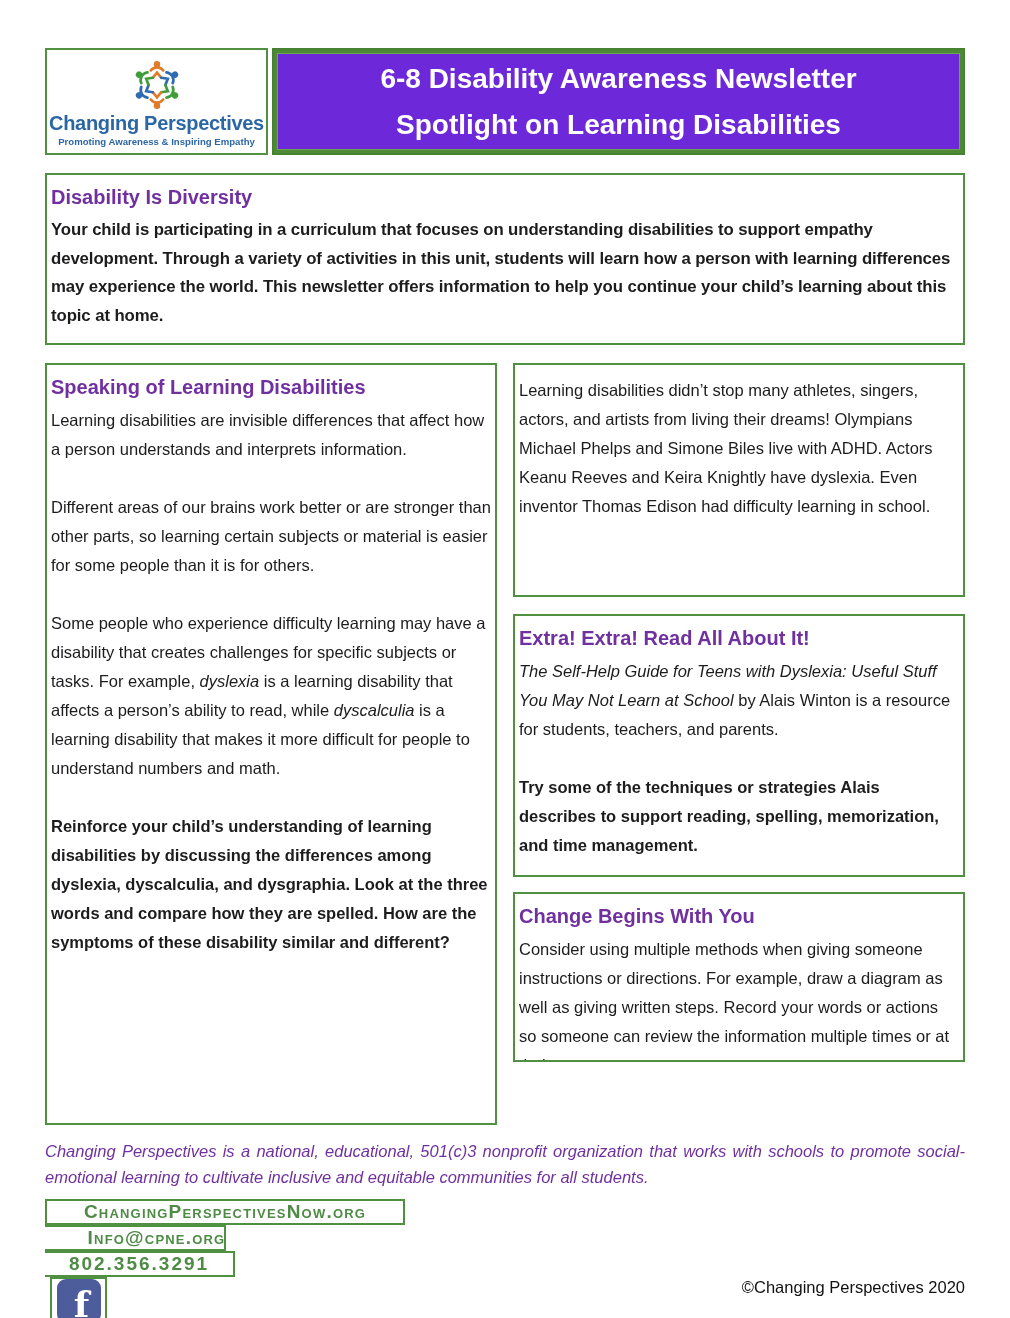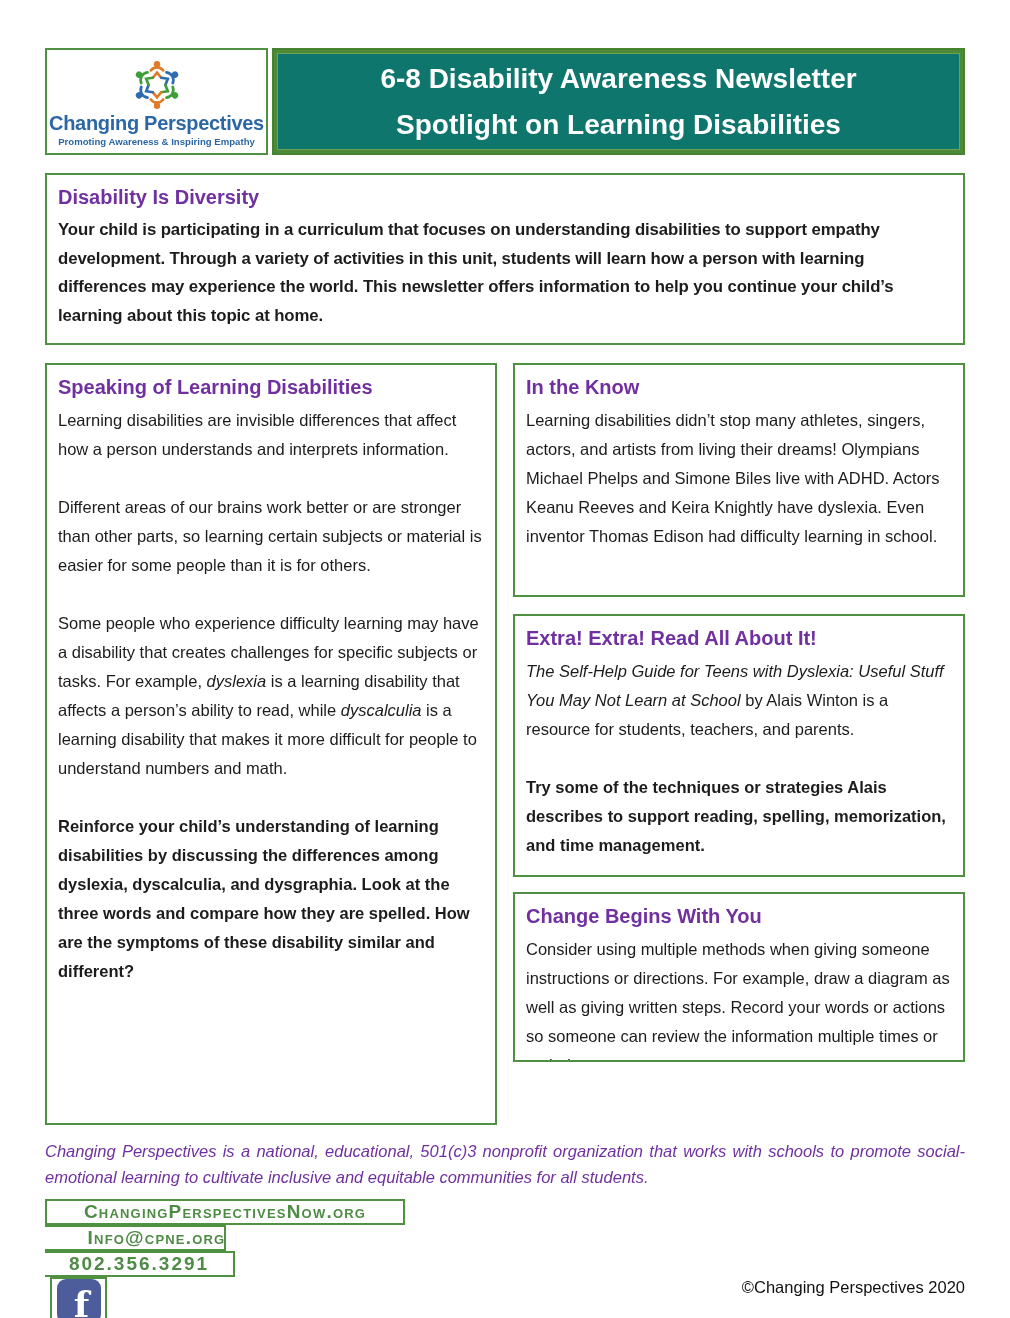--- a/index.html
+++ b/index.html
@@ -16,29 +16,29 @@
   .header { display: flex; height: 107px; margin-bottom: 18px; }
   .logo-cell {
     width: 223px; background: #ffffff; border: 2px solid #4f9140;
     display: flex; flex-direction: column; align-items: center; justify-content: center;
     padding-top: 1px;
   }
   .logo-mark { width: 54px; height: 54px; margin-bottom: 1px; }
   .logo-title { font-size: 20px; font-weight: bold; color: #2c67a5; letter-spacing: -0.3px; line-height: 1.05; }
   .logo-tagline { font-size: 9.6px; font-weight: bold; color: #2c67a5; margin-top: 2px; }
   .banner {
-    flex: 1; margin-left: 4px; background: #0f766e; border: 2px solid #478233;
+    flex: 1; margin-left: 4px; background: #6d28d9; border: 2px solid #478233;
     box-shadow: inset 0 0 0 3px #4e8936, inset 0 0 0 4px #6ea257;
     color: #ffffff; text-align: center;
     display: flex; flex-direction: column; justify-content: center;
   }
   .banner div { font-size: 28px; font-weight: bold; line-height: 46px; }
 
   
-  .gbox { border: 2px solid #4f9140; background: #ffffff; padding: 11px 11px; overflow: hidden; }
+  .gbox { border: 2px solid #4f9140; background: #ffffff; padding: 11px 4px; overflow: hidden; }
   .gbox h2 { font-size: 20px; font-weight: bold; color: #7030a0; margin-bottom: 7px; }
   .gbox p { font-size: 16.5px; line-height: 29px; }
   .gbox p + p { margin-top: 29px; }
   .bold-p { font-weight: bold; }
   .ital { font-style: italic; }
 
   .intro-box { height: 172px; margin-bottom: 18px; }
   .intro-box p { font-size: 16.8px; line-height: 28.5px; letter-spacing: -0.1px; font-weight: bold; }
 
   .columns { display: flex; gap: 16px; }
@@ -137,21 +137,20 @@
       <section class="gbox left-box">
         <h2>Speaking of Learning Disabilities</h2>
         <p>Learning disabilities are invisible differences that affect how a person understands and interprets information.</p>
         <p>Different areas of our brains work better or are stronger than other parts, so learning certain subjects or material is easier for some people than it is for others.</p>
         <p><span>Some people who experience difficulty learning may have a disability that creates challenges for specific subjects or tasks. For example, </span><span class="ital">dyslexia</span><span> is a learning disability that affects a person’s ability to read, while </span><span class="ital">dyscalculia</span><span> is a learning disability that makes it more difficult for people to understand numbers and math.</span></p>
         <p class="bold-p">Reinforce your child’s understanding of learning disabilities by discussing the differences among dyslexia, dyscalculia, and dysgraphia. Look at the three words and compare how they are spelled. How are the symptoms of these disability similar and different?</p>
       </section>
     </div>
     <div class="col-right">
       <section class="gbox know-box">
-        <h2>In the Know</h2>
         <p>Learning disabilities didn’t stop many athletes, singers, actors, and artists from living their dreams! Olympians Michael Phelps and Simone Biles live with ADHD. Actors Keanu Reeves and Keira Knightly have dyslexia. Even inventor Thomas Edison had difficulty learning in school.</p>
       </section>
       <section class="gbox extra-box">
         <h2>Extra! Extra! Read All About It!</h2>
         <p><span class="ital">The Self-Help Guide for Teens with Dyslexia: Useful Stuff You May Not Learn at School</span><span> by Alais Winton is a resource for students, teachers, and parents.</span></p>
         <p class="bold-p">Try some of the techniques or strategies Alais describes to support reading, spelling, memorization, and time management.</p>
       </section>
       <section class="gbox change-box">
         <h2>Change Begins With You</h2>
         <p>Consider using multiple methods when giving someone instructions or directions. For example, draw a diagram as well as giving written steps. Record your words or actions so someone can review the information multiple times or at their own pace.</p>

